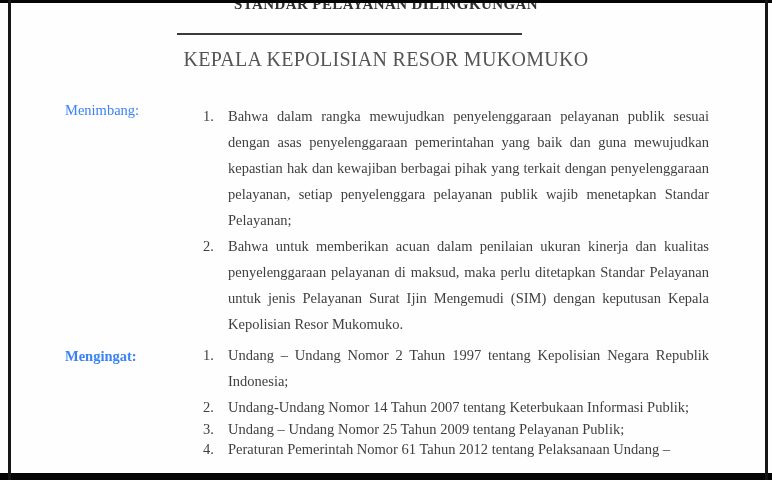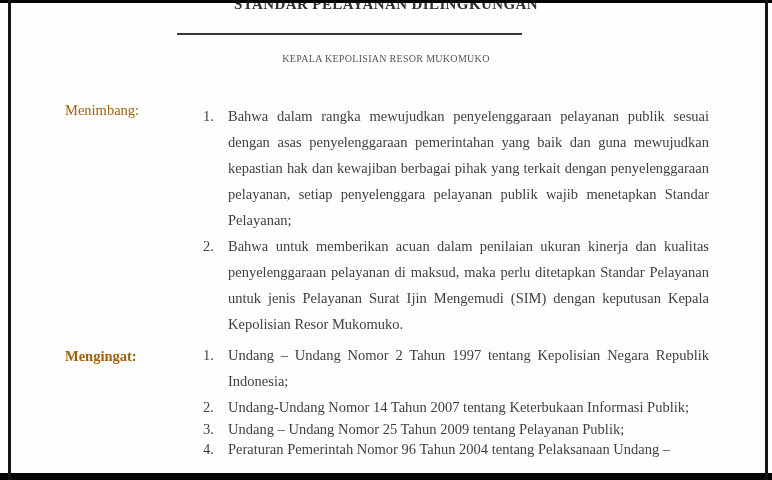--- a/index.html
+++ b/index.html
@@ -46,31 +46,31 @@
     width: 345px;
     height: 2px;
     background: #3a3a3a;
   }
   .doc-heading {
     position: absolute;
     top: 50px;
     left: 0;
     width: 772px;
     text-align: center;
-    font-size: 10px;
+    font-size: 20px;
     line-height: 18px;
     letter-spacing: 0.3px;
     color: #555555;
   }
   .section-label {
     position: absolute;
     left: 65px;
     font-size: 14.5px;
     line-height: 20px;
-    color: #a16207;
+    color: #3b82f6;
   }
   #label-menimbang { top: 100px; }
   #label-mengingat { top: 346px; font-weight: bold; }
 
   .items-block {
     position: absolute;
     left: 203px;
     width: 506px;
   }
   #items-menimbang { top: 103px; }
@@ -128,21 +128,21 @@
       <div class="list-item">
         <span class="item-no">2.</span>
         <div class="item-text">Undang-Undang Nomor 14 Tahun 2007 tentang Keterbukaan Informasi Publik;</div>
       </div>
       <div class="list-item" id="mengingat-item-3">
         <span class="item-no">3.</span>
         <div class="item-text">Undang – Undang Nomor 25 Tahun 2009 tentang Pelayanan Publik;</div>
       </div>
       <div class="list-item" id="mengingat-item-4">
         <span class="item-no">4.</span>
-        <div class="item-text">Peraturan Pemerintah Nomor 96 Tahun 2004 tentang Pelaksanaan Undang –</div>
+        <div class="item-text">Peraturan Pemerintah Nomor 61 Tahun 2012 tentang Pelaksanaan Undang –</div>
       </div>
     </div>
 
   </div>
 
   <div class="bar-top"></div>
   <div class="bar-bottom"></div>
   <div class="bar-left"></div>
   <div class="bar-right"></div>
 </div>

